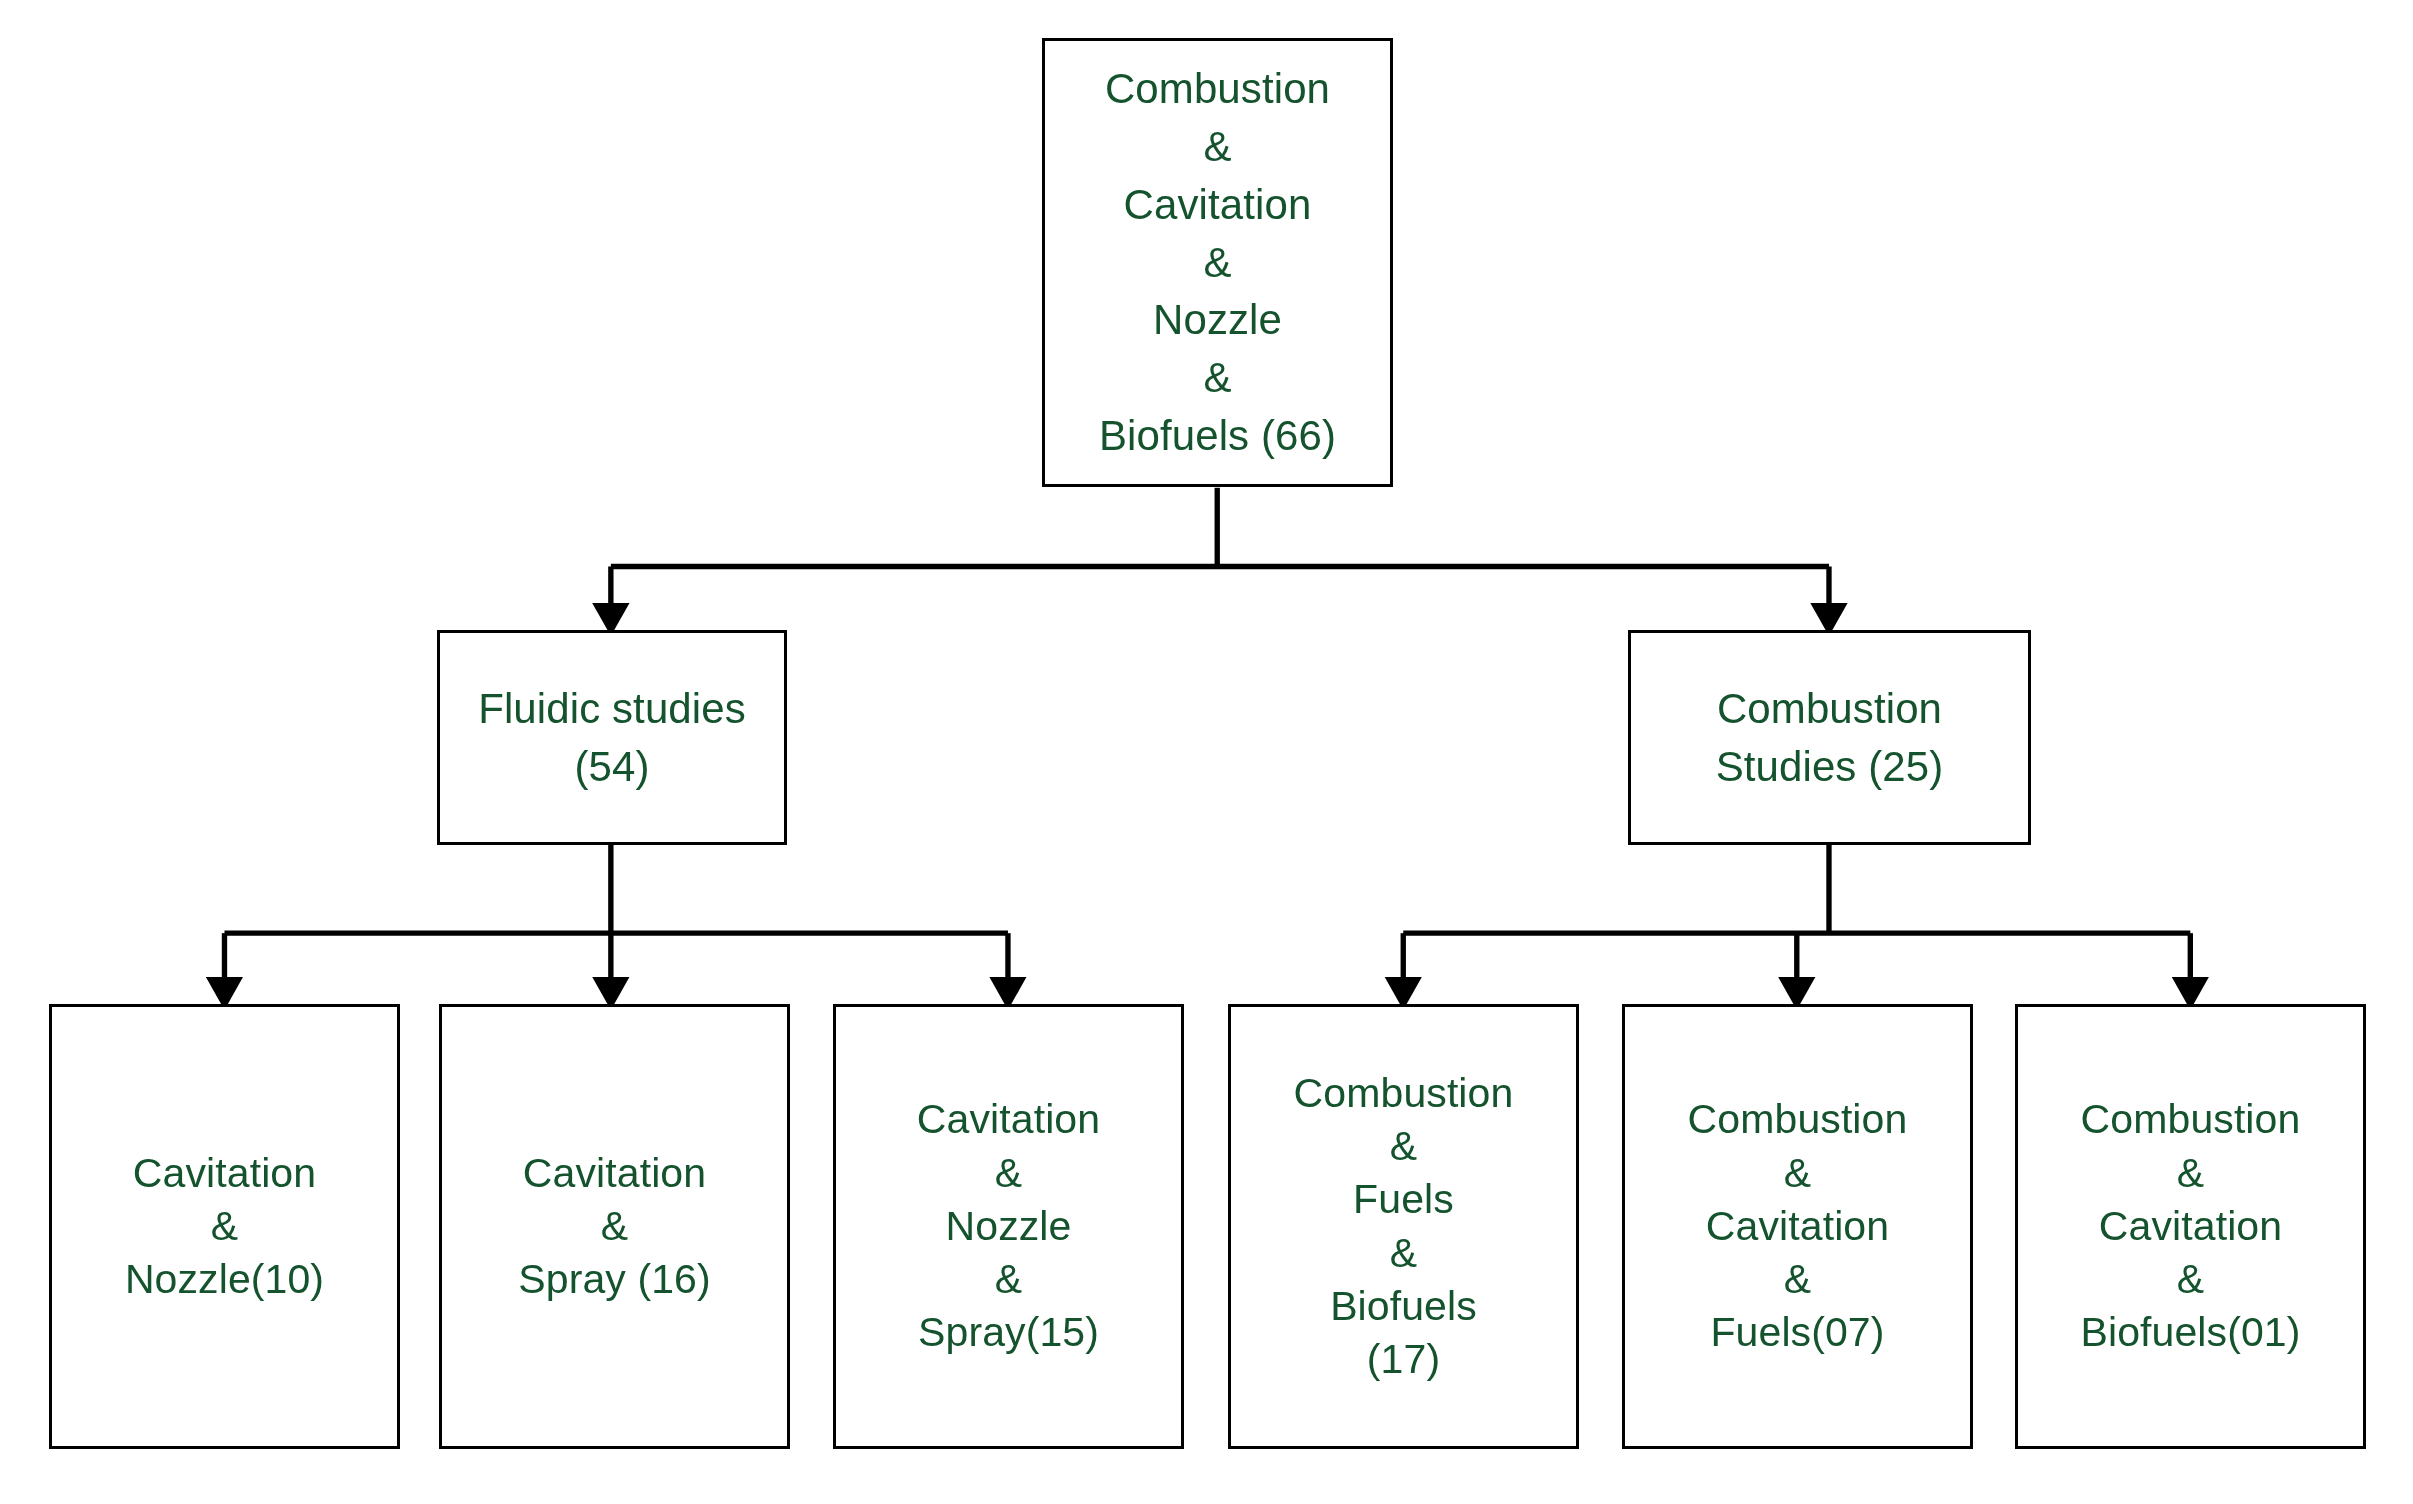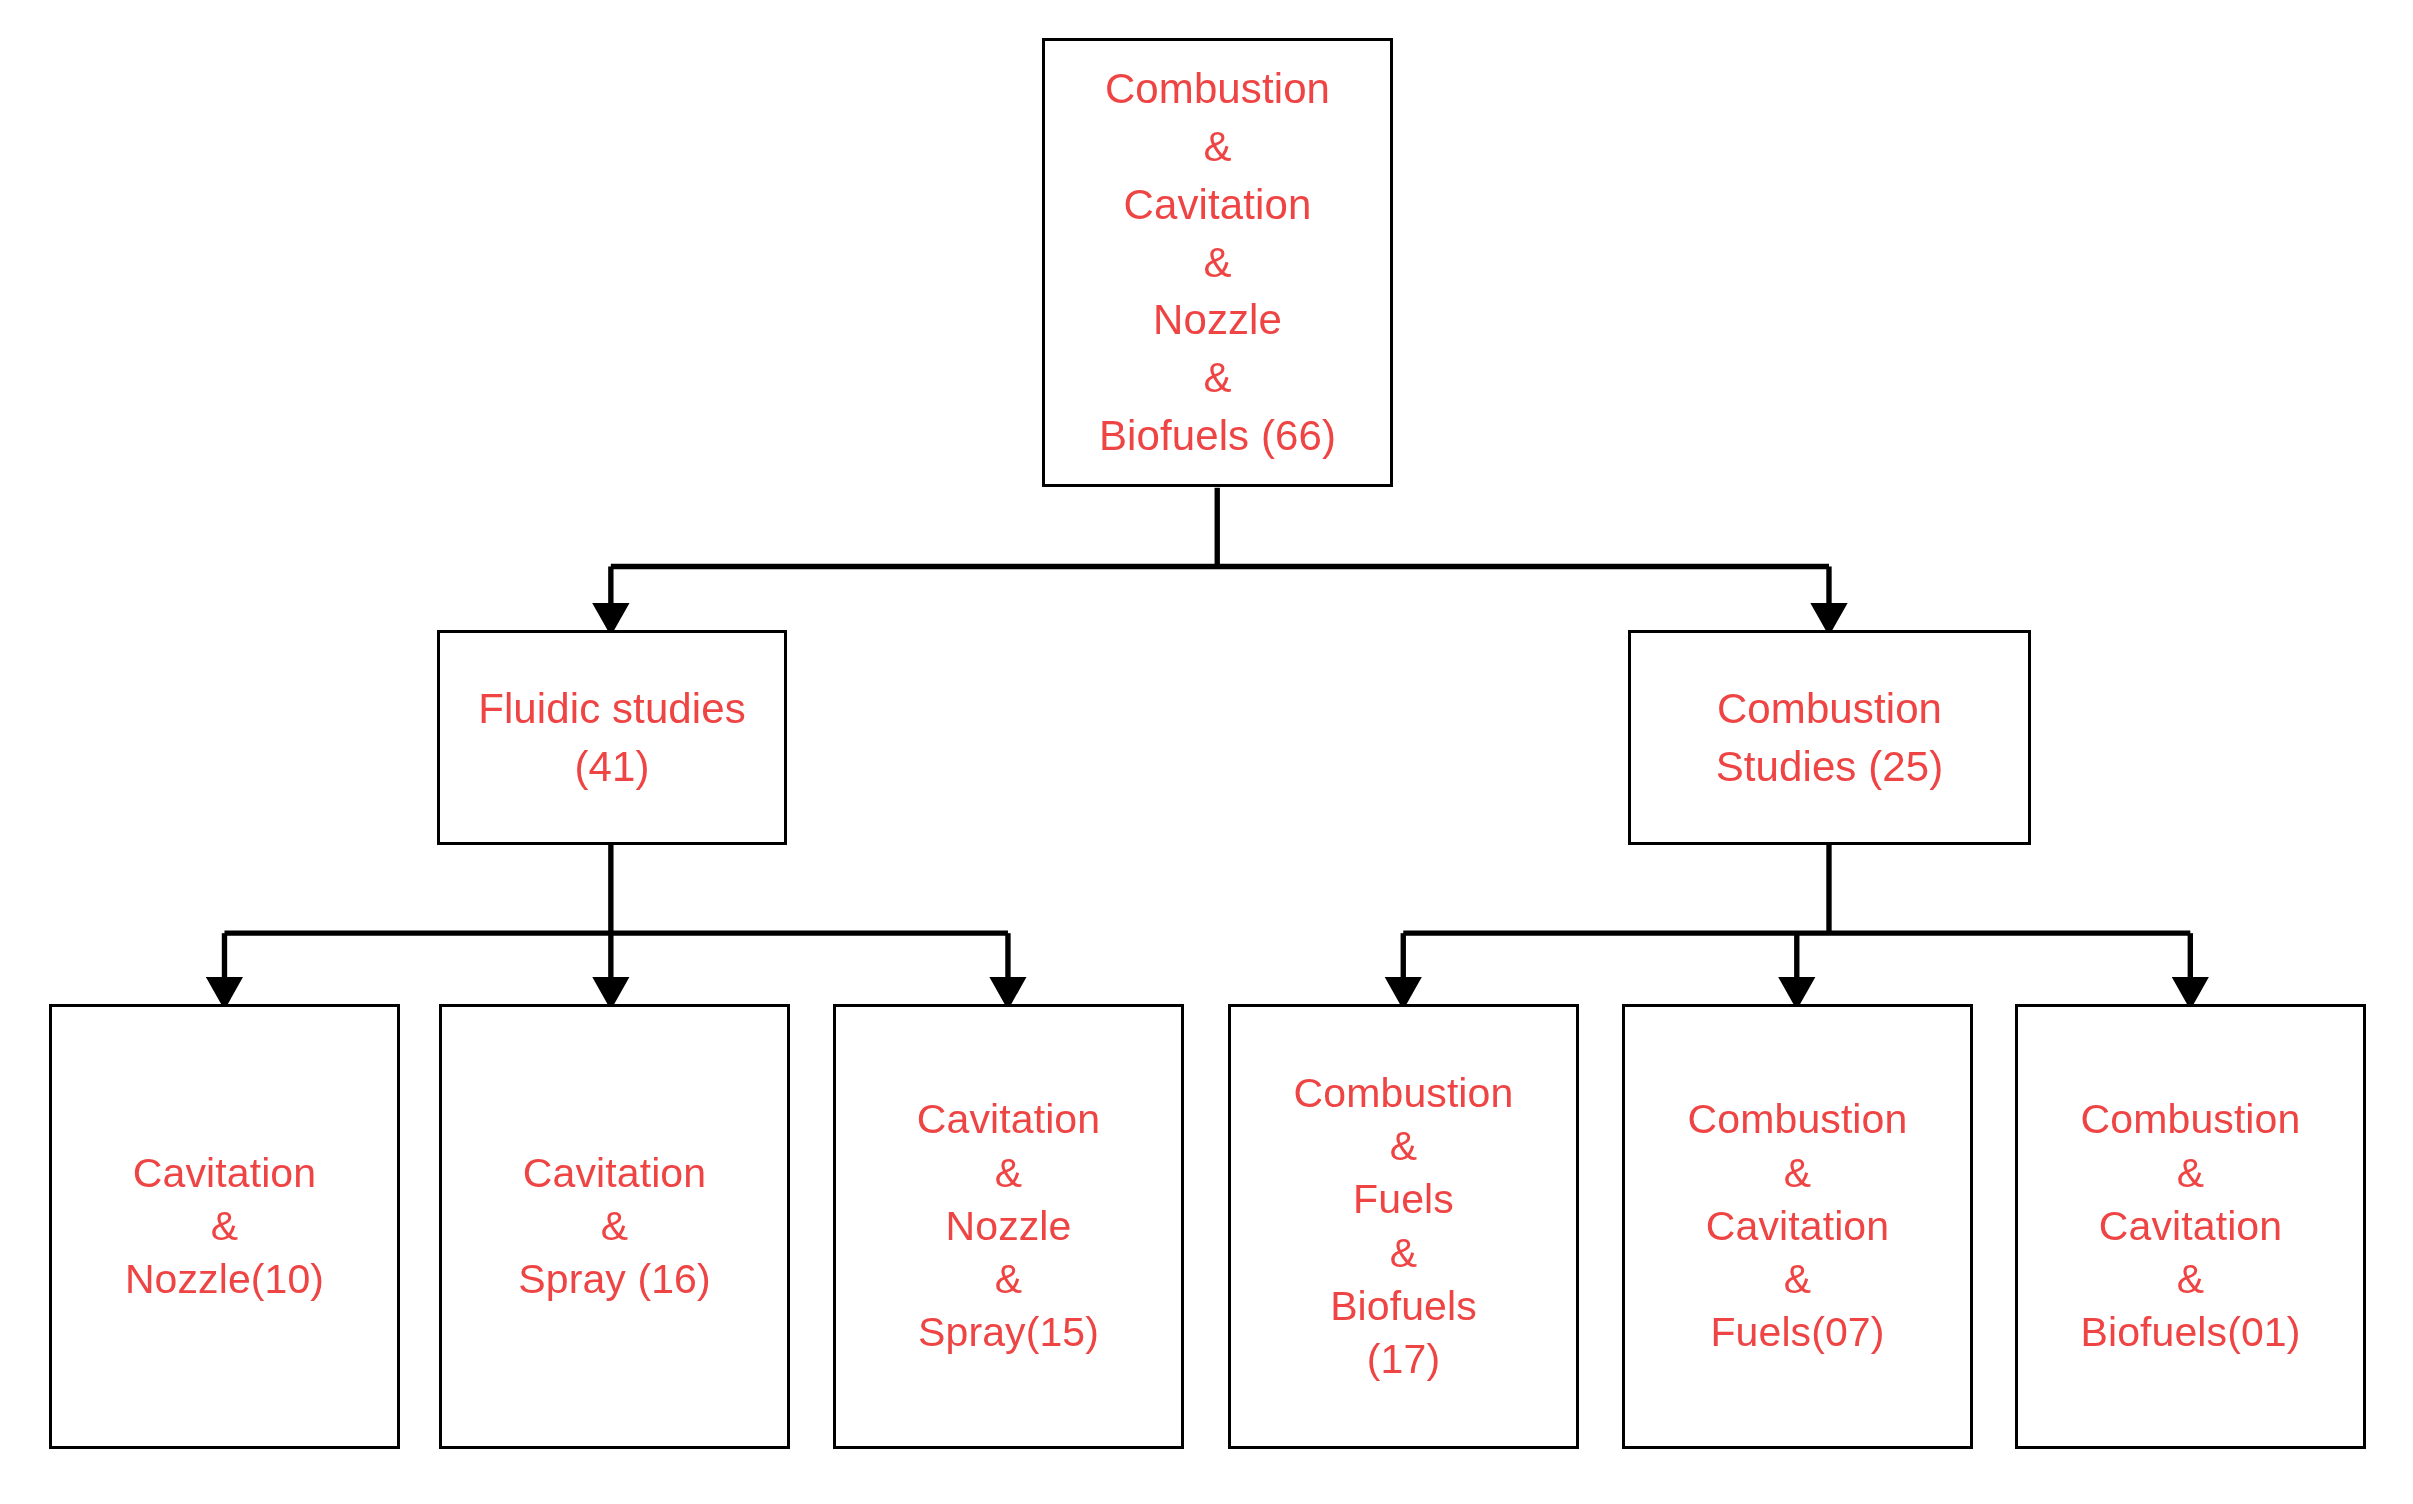--- a/index.html
+++ b/index.html
@@ -34,21 +34,21 @@
     border: 3.6px solid #000000;
     display: flex;
     align-items: center;
     justify-content: center;
     text-align: center;
     z-index: 2;
   }
   .node-label {
     display: block;
     width: 100%;
-    color: #ef4444;
+    color: #14532d;
     font-size: 41px;
     line-height: 1.30;
     letter-spacing: 0.1px;
     white-space: pre-line;
     padding: 0 5.4px;
     box-sizing: border-box;
   }
   
   #node-root {
     left: 1042px;
@@ -131,21 +131,21 @@
 &amp;
 Cavitation
 &amp;
 Nozzle
 &amp;
 Biofuels (66)</span>
   </div>
 
   <div class="node" id="node-fluidic-studies">
     <span class="node-label">Fluidic studies
-(41)</span>
+(54)</span>
   </div>
 
   <div class="node" id="node-combustion-studies">
     <span class="node-label">Combustion
 Studies (25)</span>
   </div>
 
   <div class="node leaf" id="node-cav-nozzle">
     <span class="node-label">Cavitation
 &amp;

